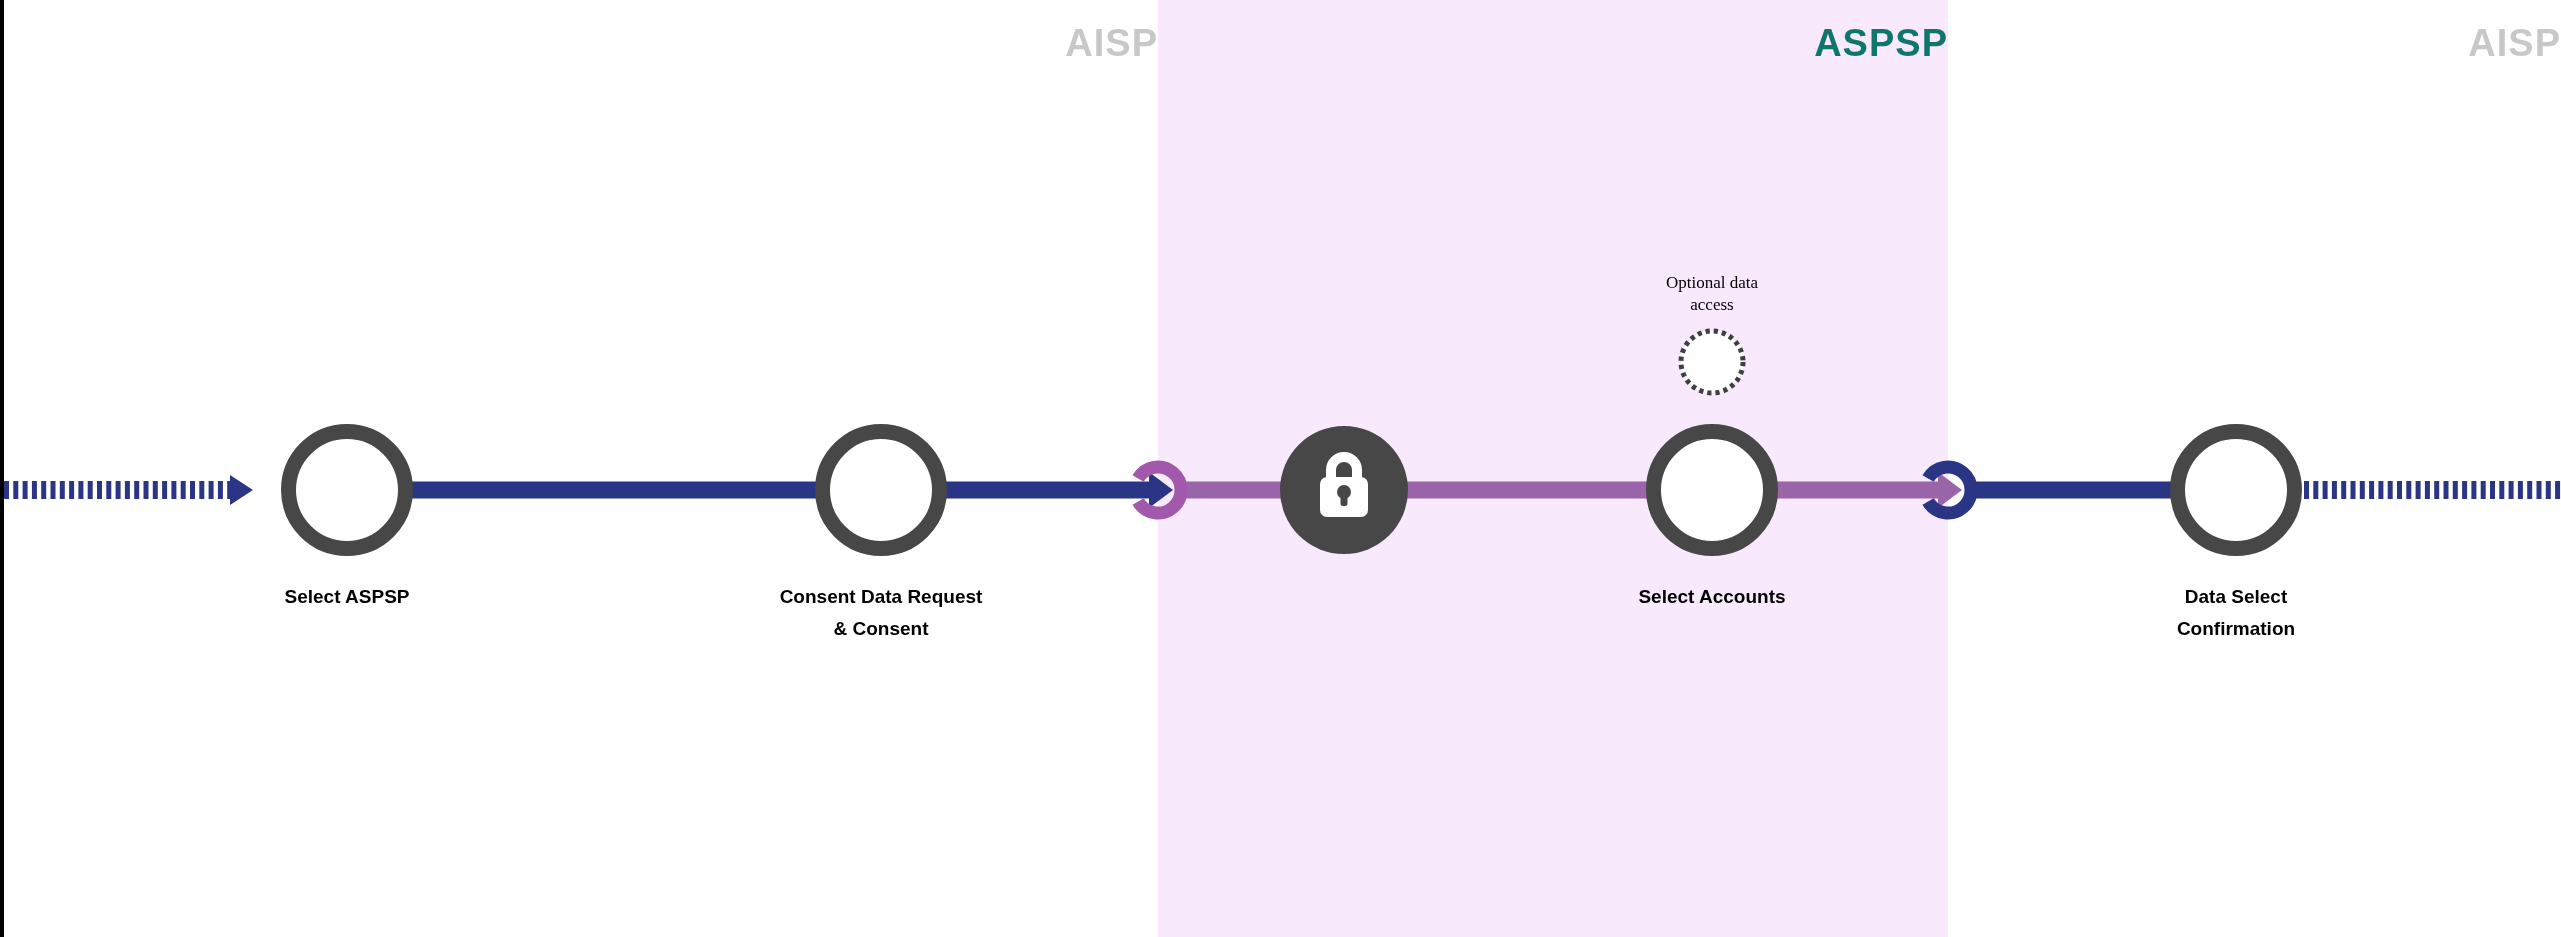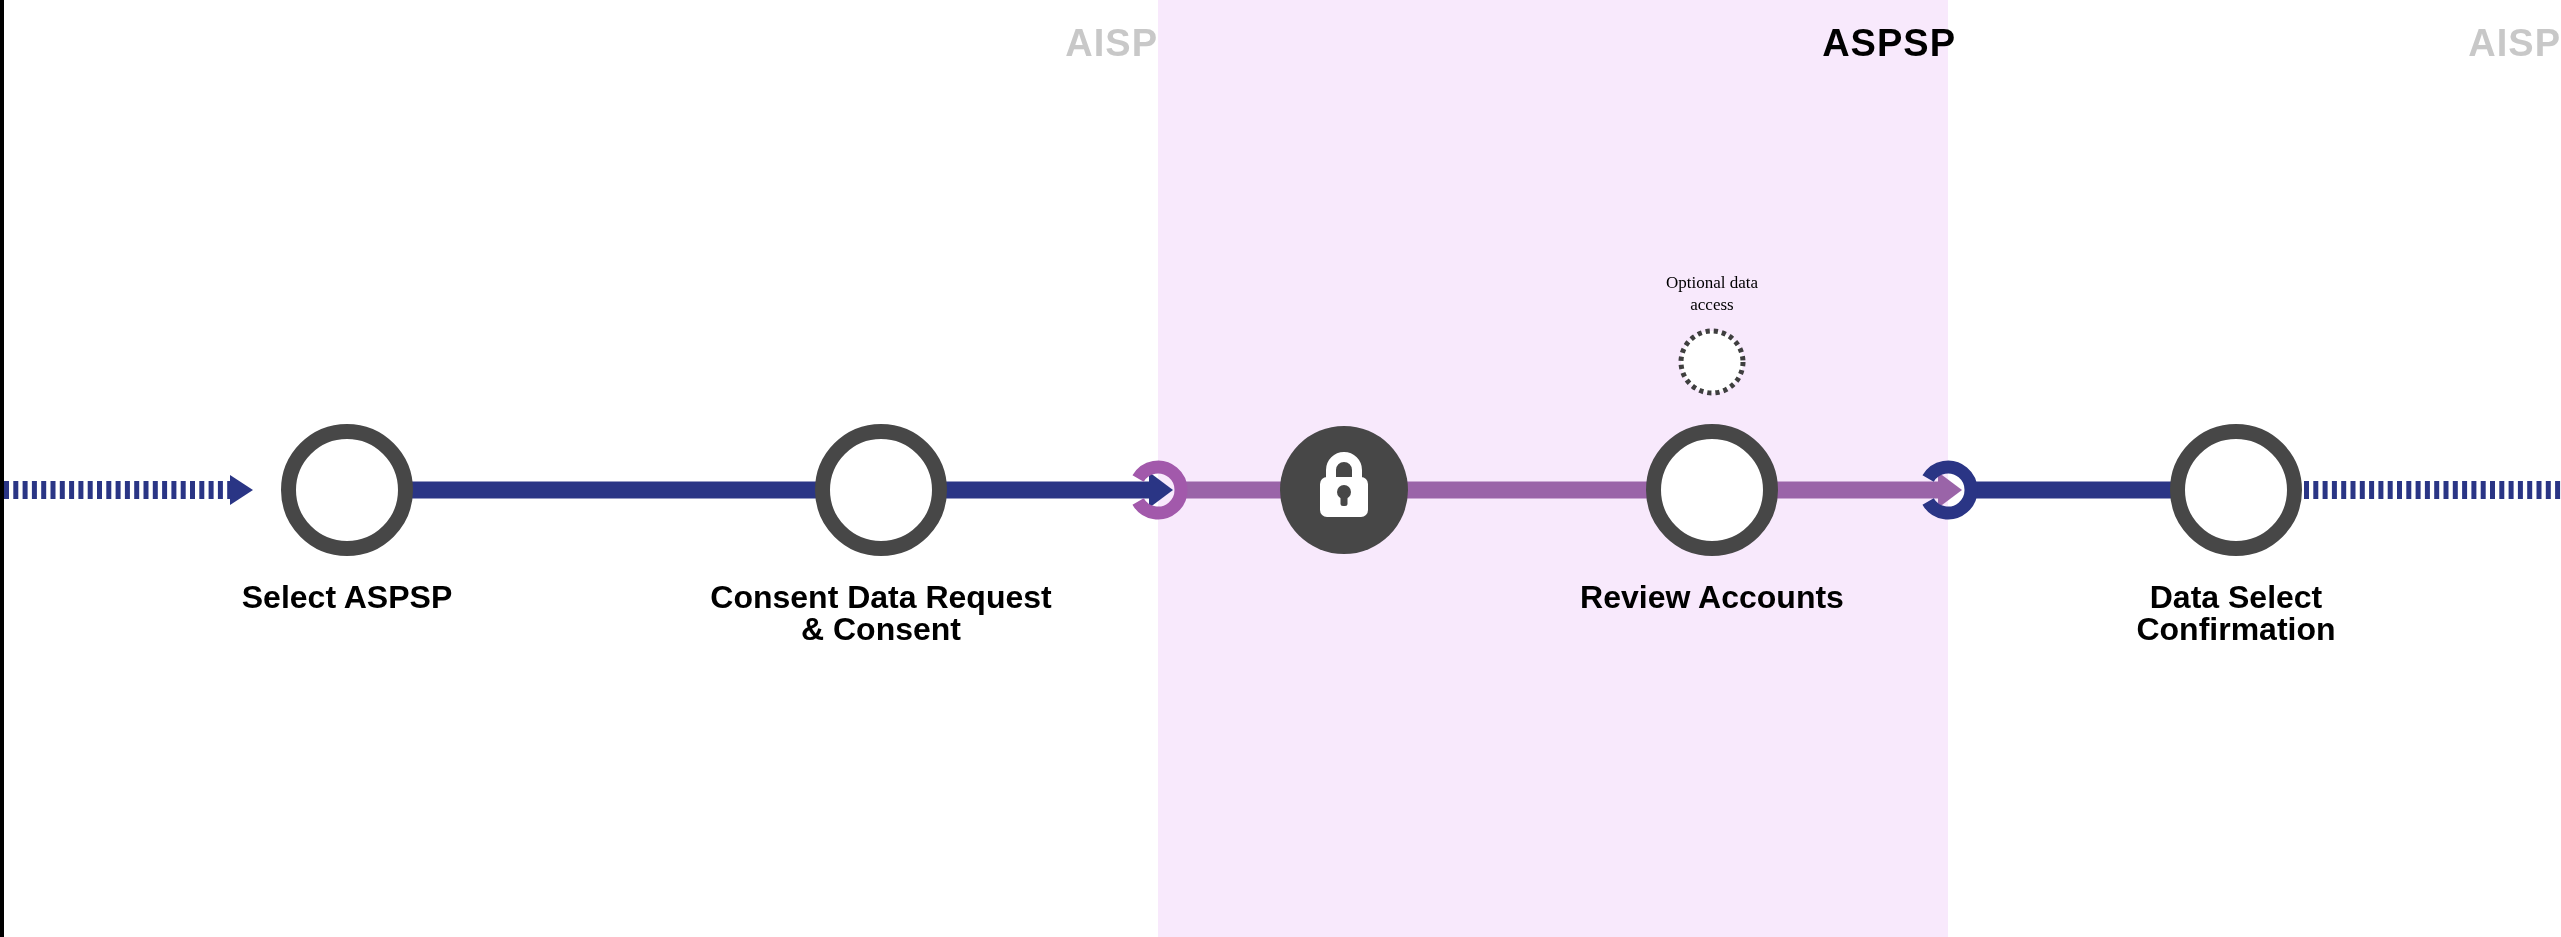--- a/index.html
+++ b/index.html
@@ -18,27 +18,27 @@
     position:absolute; left:1158px; top:0; width:790px; height:937px;
     background:#f8e9fc;
   }
   .flow-svg { position:absolute; left:0; top:0; }
   .section-label {
     position:absolute; top:24px;
     font-size:38px; font-weight:bold; letter-spacing:1px;
     text-align:right; line-height:38px;
   }
   .section-label.gray   { color:#c8c8c8; }
-  .section-label.purple { color:#000000;padding-left:8px; }
+  .section-label.purple { color:#0f766e; }
   .sec-left  { left:0;      width:1158px; }
   .sec-mid   { left:1158px; width:790px;  }
   .sec-right { left:1948px; width:613px;  }
   .step-label {
     position:absolute; top:581px; width:400px;
-    text-align:center; font-size:32px; font-weight:bold;
+    text-align:center; font-size:19px; font-weight:bold;
     line-height:32px; color:#000000;
   }
   .lbl-line { display:block; }
   .optional-note {
     position:absolute; left:1592px; top:272px; width:240px;
     text-align:center; font-size:17px; line-height:22px;
     color:#000000; font-weight:normal;font-family:Liberation Serif, serif;
   }
 </style>
 </head>
@@ -95,20 +95,20 @@
   </div>
 
   <div class="step-label" style="left:147px">
     <span class="lbl-line">Select ASPSP</span>
   </div>
   <div class="step-label" style="left:681px">
     <span class="lbl-line">Consent Data Request</span>
     <span class="lbl-line">&amp; Consent</span>
   </div>
   <div class="step-label" style="left:1512px">
-    <span class="lbl-line">Review Accounts</span>
+    <span class="lbl-line">Select Accounts</span>
   </div>
   <div class="step-label" style="left:2036px">
     <span class="lbl-line">Data Select</span>
     <span class="lbl-line">Confirmation</span>
   </div>
 
 </div>
 
 </body></html>

